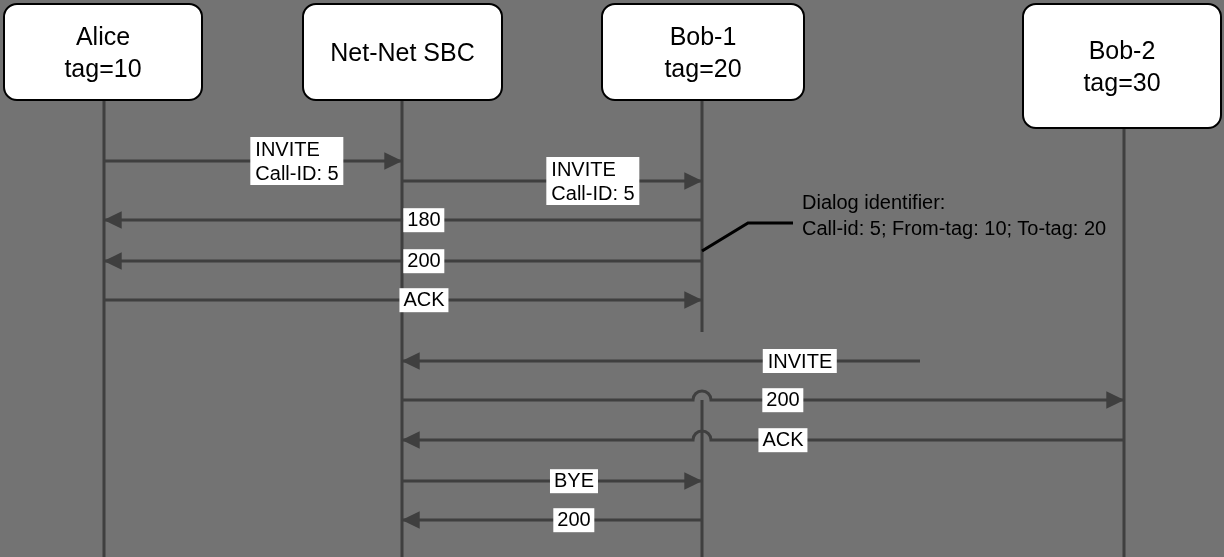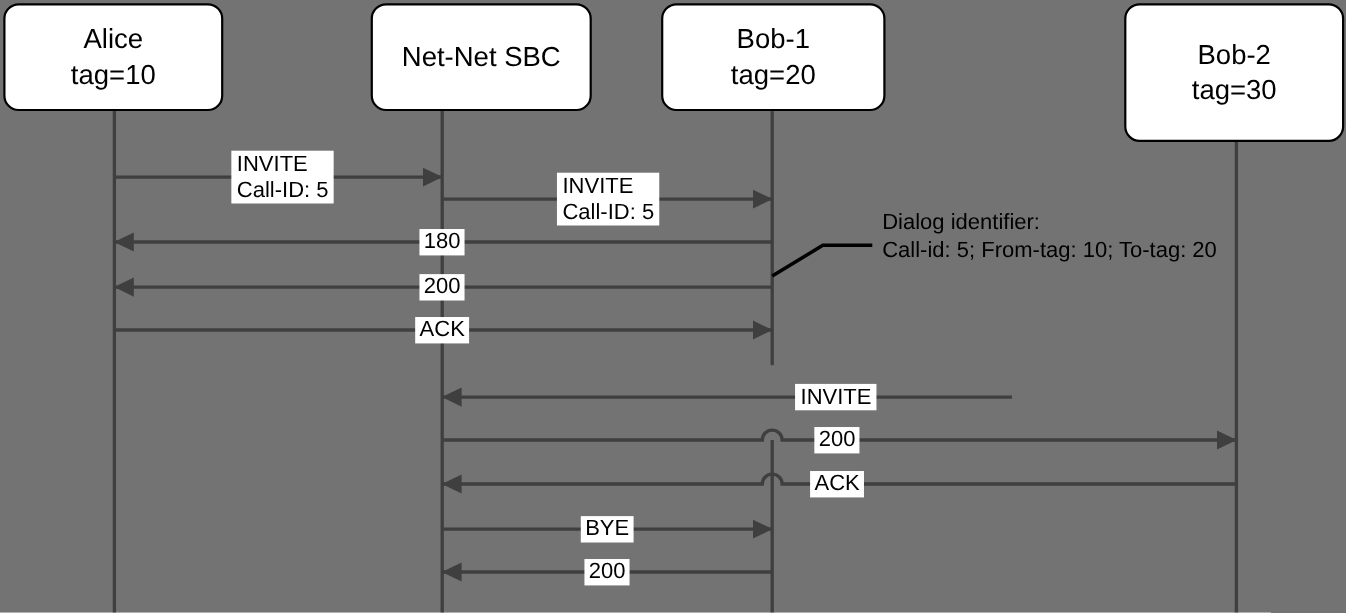--- a/index.html
+++ b/index.html
@@ -46,22 +46,22 @@
     line-height:1.18;
     white-space:nowrap;
     transform:translate(-50%,-50%);
     padding:0 4px;
     z-index:6;
   }
   .msg-label.two-line{
     line-height:1.20;
     padding:0 5px;
   }
-  .msg-label.align-left{text-align:left;}
-  .msg-label.align-center{}
+  .msg-label.align-left{text-align:left;margin-left:40px;}
+  .msg-label.align-center{margin-left:22px;}
   .callout{
     position:absolute;
     background:transparent;
     color:#000000;
     font-size:20px;
     line-height:1.32;
     white-space:nowrap;
     text-align:left;
     z-index:6;
   }
@@ -119,21 +119,21 @@
     <g id="leaders">
         <polyline points="702,251 748,223 793,223" fill="none" stroke="#000000" stroke-width="3.2" stroke-linejoin="miter"></polyline>
       </g>
   </svg>
 
   <div id="lane-boxes">
       <div class="lane-box" style="left: 3px; top: 3px; width: 200px; height: 98px;">
         <div class="lane-name">Alice</div>
         <div class="lane-tag">tag=10</div>
       </div>
-      <div class="lane-box" style="left: 302px; top: 3px; width: 201px; height: 98px; margin-left: 35px;">
+      <div class="lane-box" style="left: 302px; top: 3px; width: 201px; height: 98px;">
         <div class="lane-name">Net-Net SBC</div>
       </div>
       <div class="lane-box" style="left: 601px; top: 3px; width: 204px; height: 98px;">
         <div class="lane-name">Bob-1</div>
         <div class="lane-tag">tag=20</div>
       </div>
       <div class="lane-box" style="left: 1022px; top: 3px; width: 200px; height: 126px;">
         <div class="lane-name">Bob-2</div>
         <div class="lane-tag">tag=30</div>
       </div>

